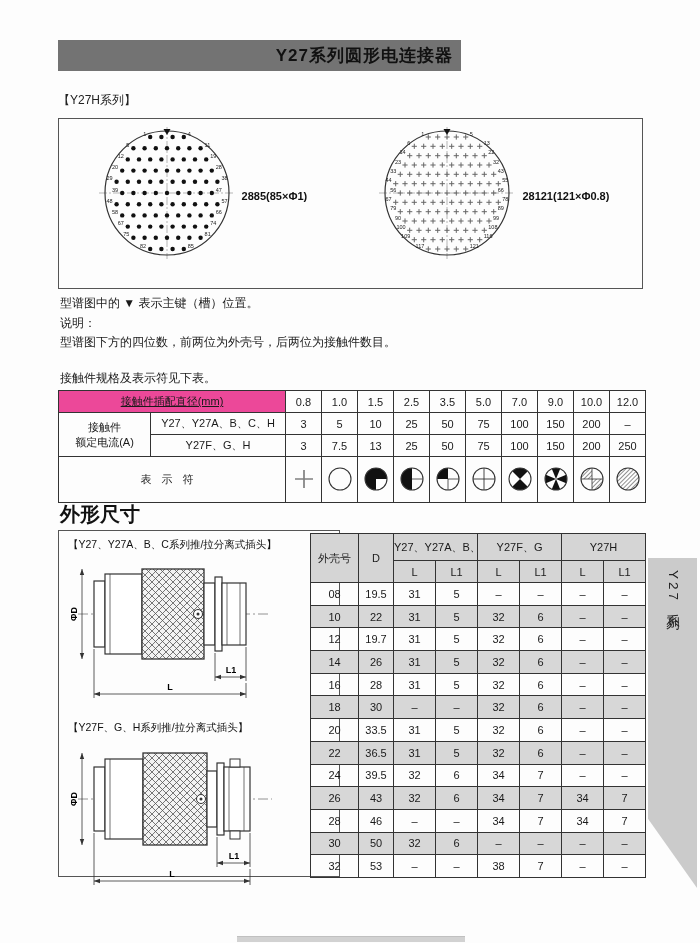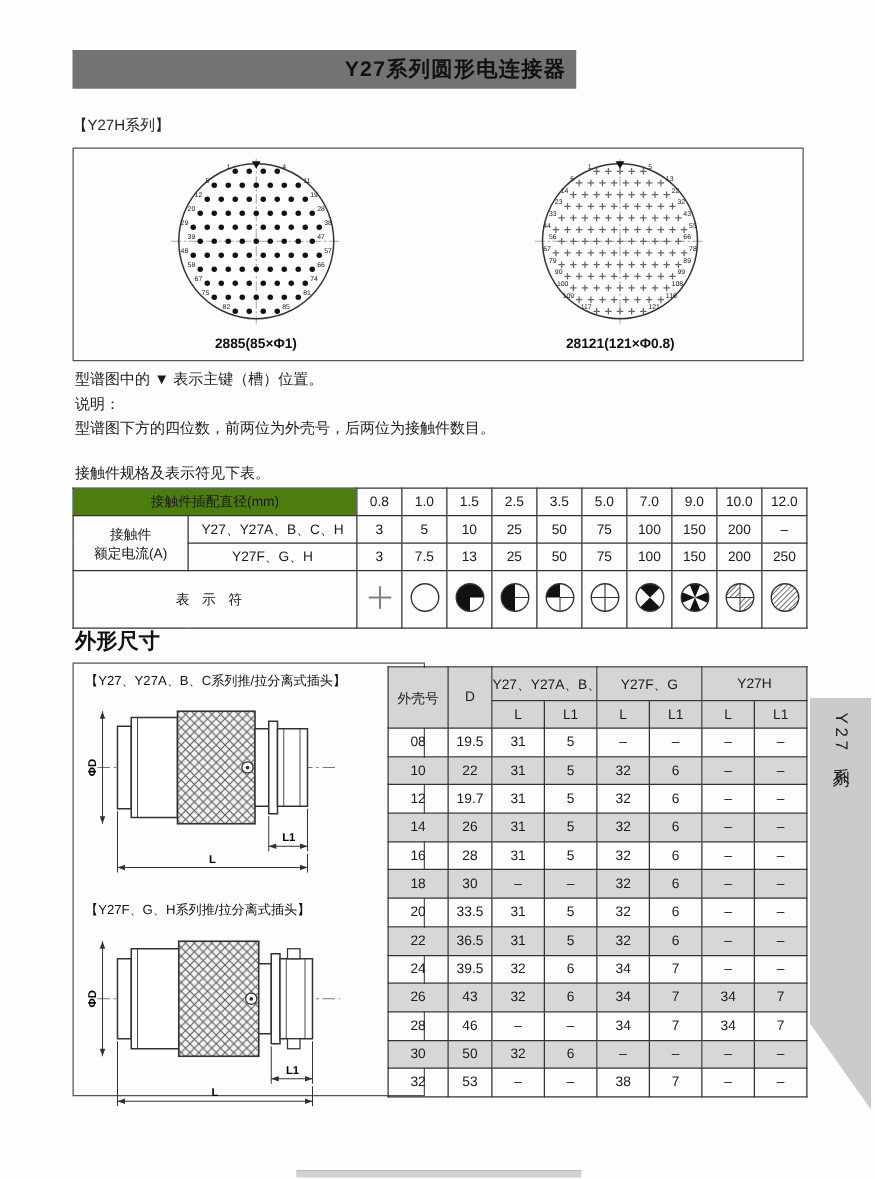--- a/index.html
+++ b/index.html
@@ -7,44 +7,44 @@
         font-family:"Liberation Sans","DejaVu Sans",sans-serif;color:#1a1a1a;}
 
   .title-bar{position:absolute;left:58px;top:40px;width:403px;height:31px;background:#737373;
              display:flex;align-items:center;justify-content:flex-end;padding-right:8px;box-sizing:border-box;}
   .title-bar span{font-size:17px;font-weight:bold;letter-spacing:1px;color:#111;}
 
   .series-label{position:absolute;left:58px;top:92px;font-size:12px;color:#222;}
 
   .diagram-box{position:absolute;left:58px;top:118px;width:585px;height:171px;border:1px solid #555;
                box-sizing:border-box;display:flex;justify-content:space-around;align-items:flex-start;padding-top:4px;}
-  .pin-diagram{display:flex;flex-direction:column;align-items:center;}
+  .pin-diagram{display:flex;flex-direction:row;align-items:center;}
   .pin-caption{font-size:11px;font-weight:bold;margin-top:1px;color:#111;}
 
   .notes{position:absolute;left:60px;top:294px;font-size:12px;line-height:19.5px;color:#1a1a1a;}
   .table-intro{position:absolute;left:60px;top:370px;font-size:12px;color:#1a1a1a;}
 
   table{border-collapse:collapse;table-layout:fixed;}
   td{border:1.5px solid #333;text-align:center;vertical-align:middle;font-size:11px;color:#1a1a1a;
      padding:0;overflow:hidden;white-space:nowrap;}
 
   .t1{position:absolute;left:58px;top:390px;width:587px;}
   .t1 tr{height:22px;}
   .t1 tr.symrow{height:46px;}
-  .t1 .gray{background:#4d7c0f;}
+  .t1 .gray{background:#ec4899;text-decoration:underline;}
   .t1 .symlbl{letter-spacing:10px;text-align:center;}
 
   .t2{position:absolute;left:310px;top:533px;width:335px;}
   .t2 thead tr:first-child{height:27px;}
   .t2 thead tr:last-child{height:22px;}
   .t2 thead td{background:#d5d5d5;}
   .t2 tbody tr{height:22.7px;padding-left:12px;}
   .t2 tbody tr.alt td{background:#d7d7d7;}
 
-  .outline-heading{position:absolute;left:60px;top:501px;font-size:17px;font-weight:bold;color:#111;}
+  .outline-heading{position:absolute;left:60px;top:501px;font-size:20px;font-weight:bold;color:#111;}
   .outline-box{position:absolute;left:58px;top:530px;width:282px;height:347px;border:1px solid #555;
                box-sizing:border-box;padding:7px 0 0 9px;}
   .diagram-label{font-size:10.5px;color:#111;margin-bottom:2px;white-space:nowrap;}
   .drawing{display:block;}
 
   .side-tab{position:absolute;left:648px;top:558px;width:49px;height:330px;background:#cbcbcb;
             clip-path:polygon(0 0,100% 0,100% 100%,0 79%);display:flex;justify-content:center;}
   .vtext{writing-mode:vertical-rl;text-orientation:mixed;font-size:13.5px;letter-spacing:3px;
          color:#222;margin-top:12px;}
 

